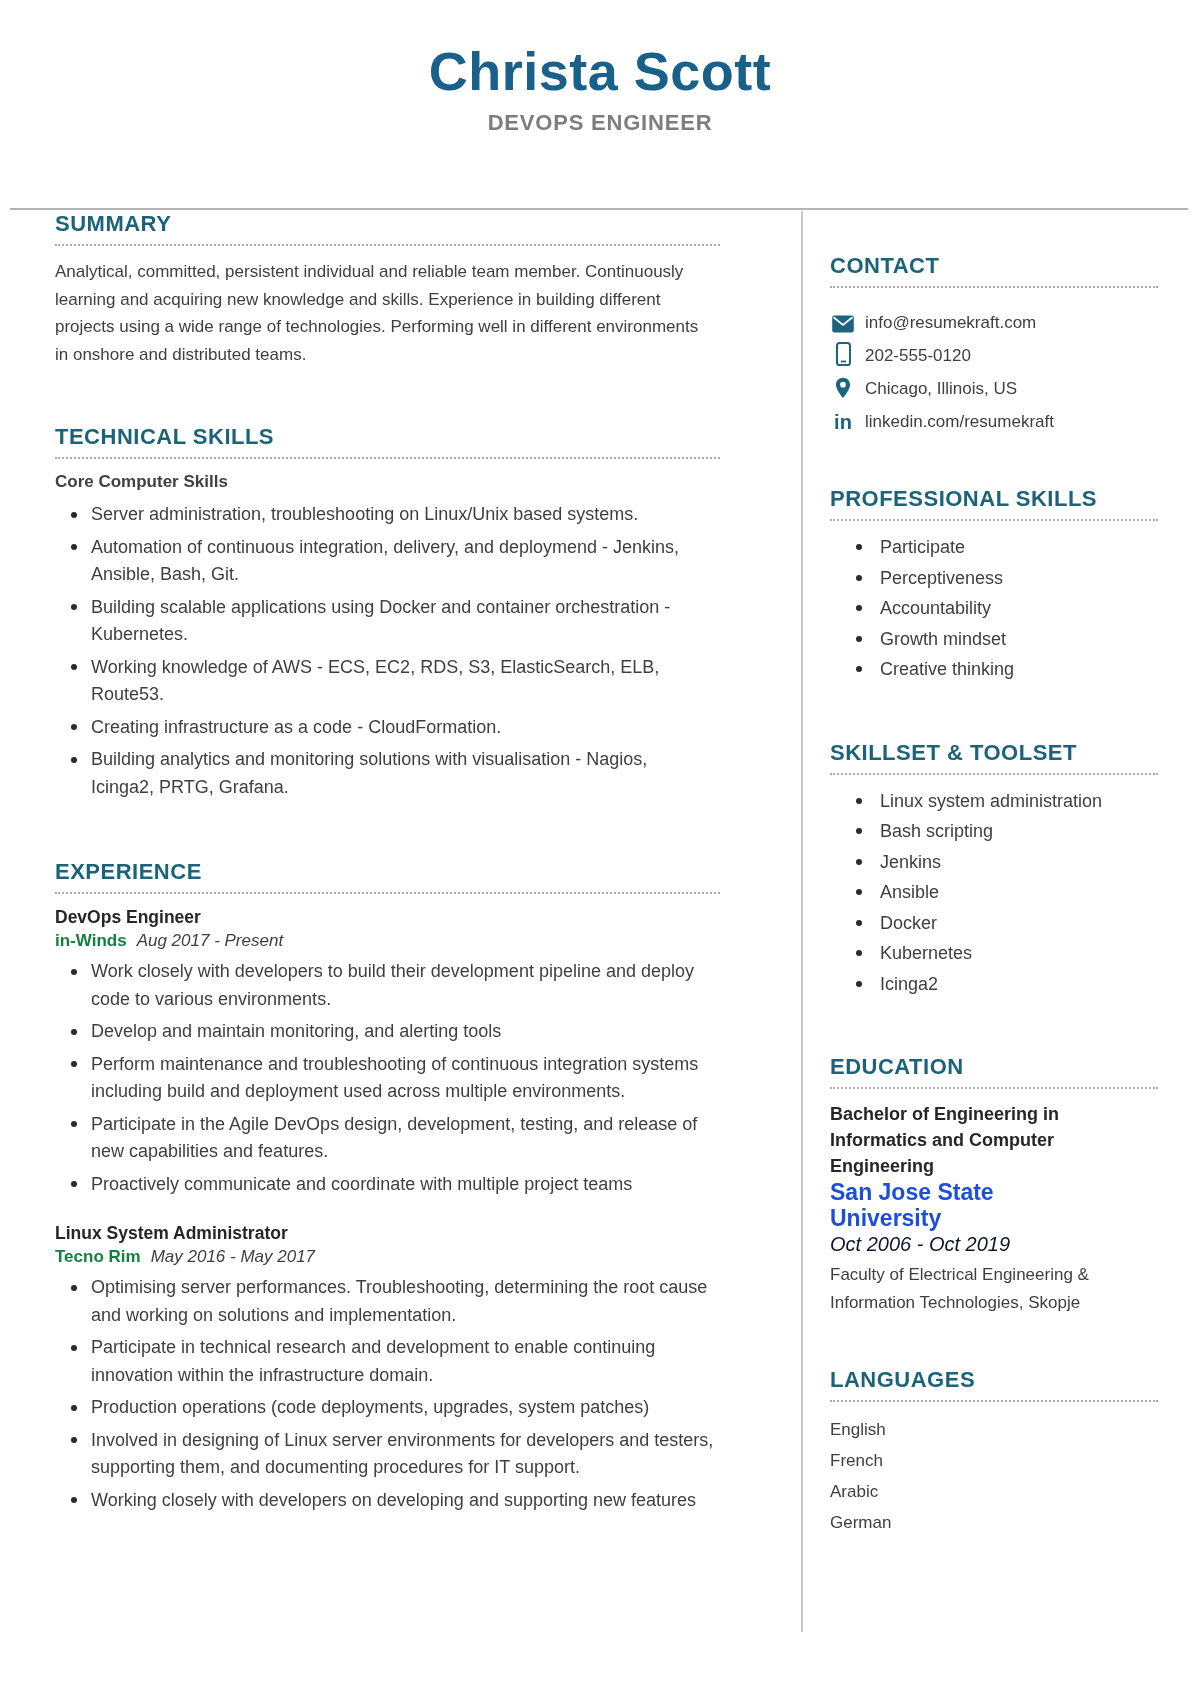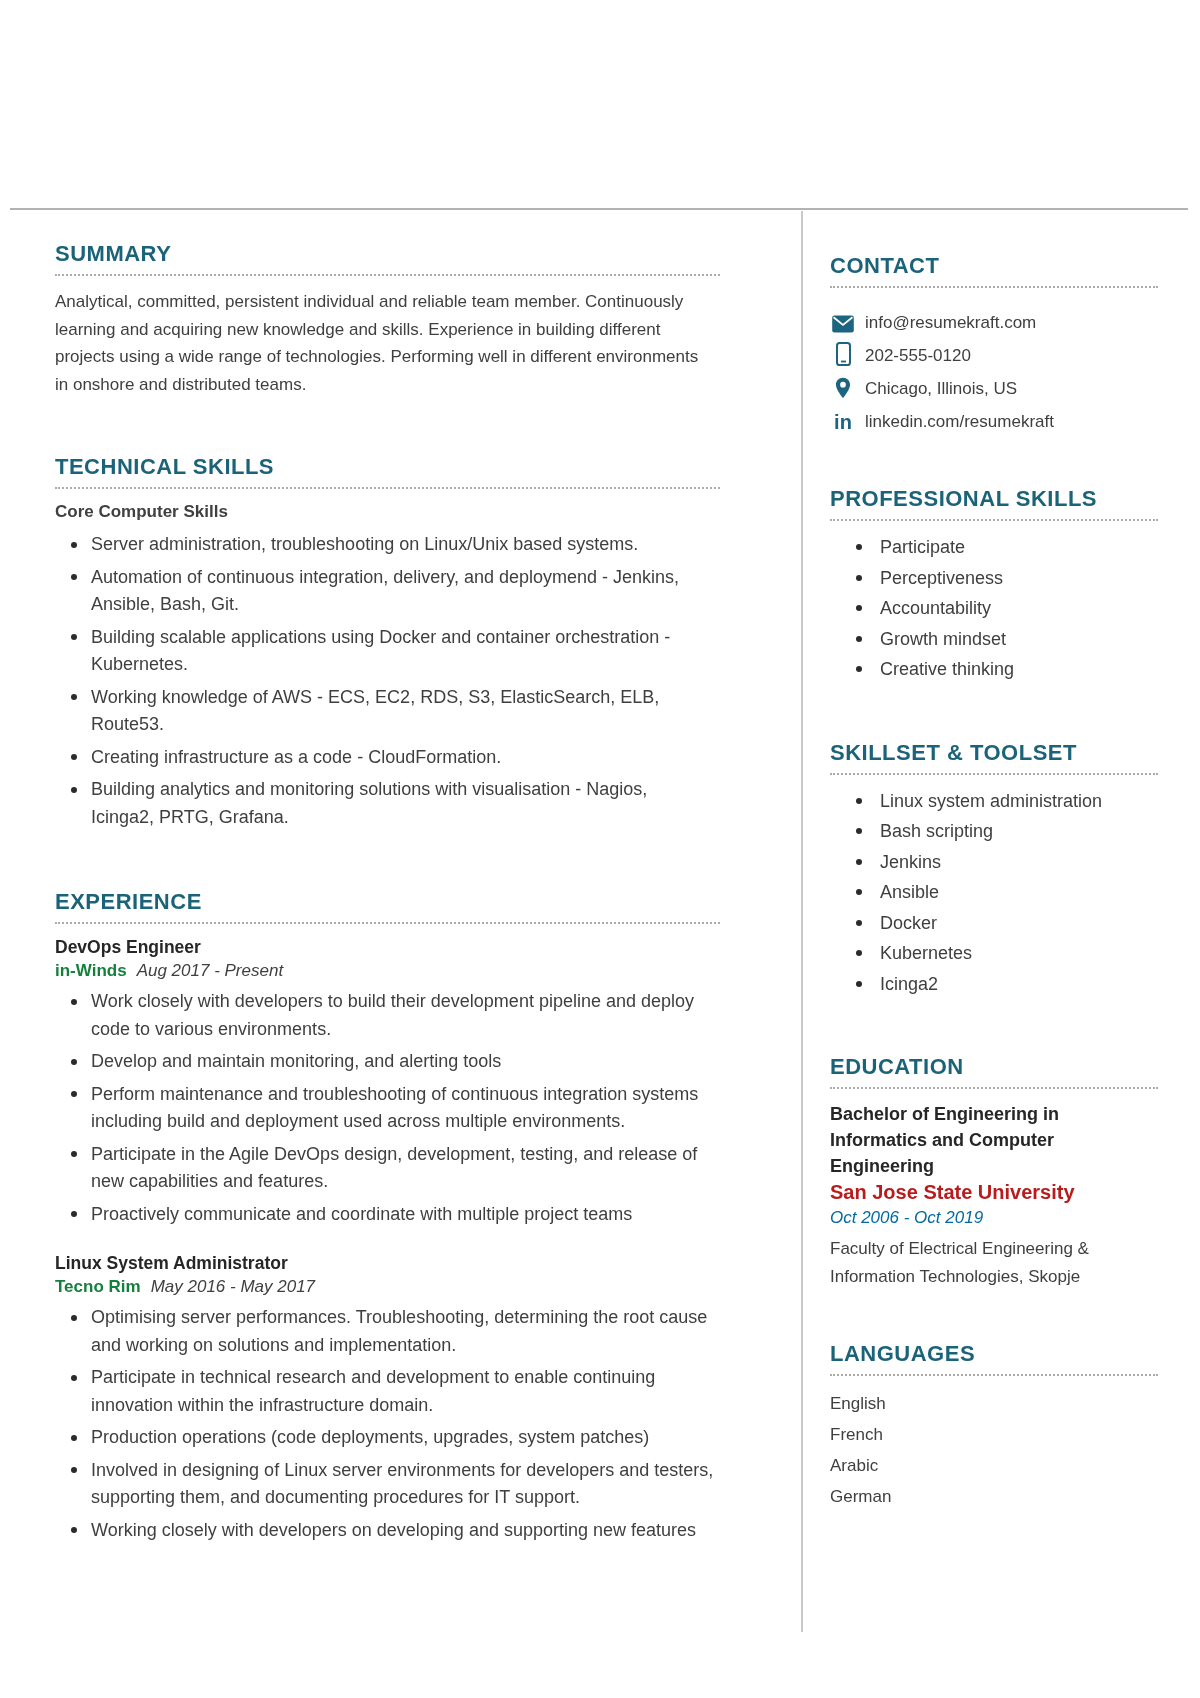--- a/index.html
+++ b/index.html
@@ -46,21 +46,21 @@
     color:#1b6379; line-height:26px;
   }
   .rule {
     border-top:2px dotted #ababab;
     margin-top:7px; margin-bottom:12px;
   }
   .col-left .rule { width:665px; }
   .col-right .rule { width:328px; }
   .col-right .sec-body { max-width:276px; }
 
-  .sec-summary { margin-top:30px; }
+  .sec-summary { }
   .sec-tech    { margin-top:56px; }
   .sec-exp     { margin-top:58px; }
   .sec-contact { margin-top:42px; }
   .sec-prof    { margin-top:54px; }
   .sec-skillset{ margin-top:56px; }
   .sec-edu     { margin-top:56px; }
   .sec-lang    { margin-top:50px; }
 
   .body-text { font-size:17px; line-height:27.5px; color:#3f3f3f; }
   .subhead   { font-size:17px; font-weight:bold; color:#404040; line-height:22px; margin-top:10px; }
@@ -90,33 +90,37 @@
 
   
   .contact-rows { margin-top:8px; }
   .contact-row { display:flex; align-items:flex-end; height:33px; }
   .contact-icon { width:26px; display:flex; justify-content:center; align-items:center; flex:0 0 26px; }
   .contact-text { font-size:17px; color:#3f3f3f; margin-left:9px; }
   .in-glyph { font-weight:bold; font-size:20px; color:#1d6480; line-height:20px; }
 
   
   .edu-degree { font-size:18px; font-weight:bold; color:#262626; line-height:26px; margin-top:8px; }
-  .edu-school { font-size:20px; font-weight:bold; color:#b91c1c; line-height:26px; }
-  .edu-dates  { font-size:17px; font-style:italic; color:#0369a1; line-height:26px; }
+  .edu-school { font-size:23px; font-weight:bold; color:#1d4ed8; line-height:26px; }
+  .edu-dates  { font-size:20px; font-style:italic; color:#0f172a; line-height:26px; }
   .edu-faculty{ font-size:17px; color:#3f3f3f; line-height:28px; margin-top:4px; }
 
   
   .lang-list { margin-top:10px; }
   .lang-item { font-size:17px; color:#3f3f3f; line-height:31px; }
 </style>
 </head>
 <body>
 
 <div class="page">
 
+  <div class="header">
+    <div class="name">Christa Scott</div>
+    <div class="job-title">DEVOPS ENGINEER</div>
+  </div>
   <div class="header-rule"></div>
 
   <div class="columns">
 
     <div class="col-left">
 
       <div class="sec-summary">
         <div class="sec-heading">SUMMARY</div>
         <div class="rule"></div>
         <div class="body-text">Analytical, committed, persistent individual and reliable team member. Continuously learning and acquiring new knowledge and skills. Experience in building different projects using a wide range of technologies. Performing well in different environments in onshore and distributed teams.</div>

